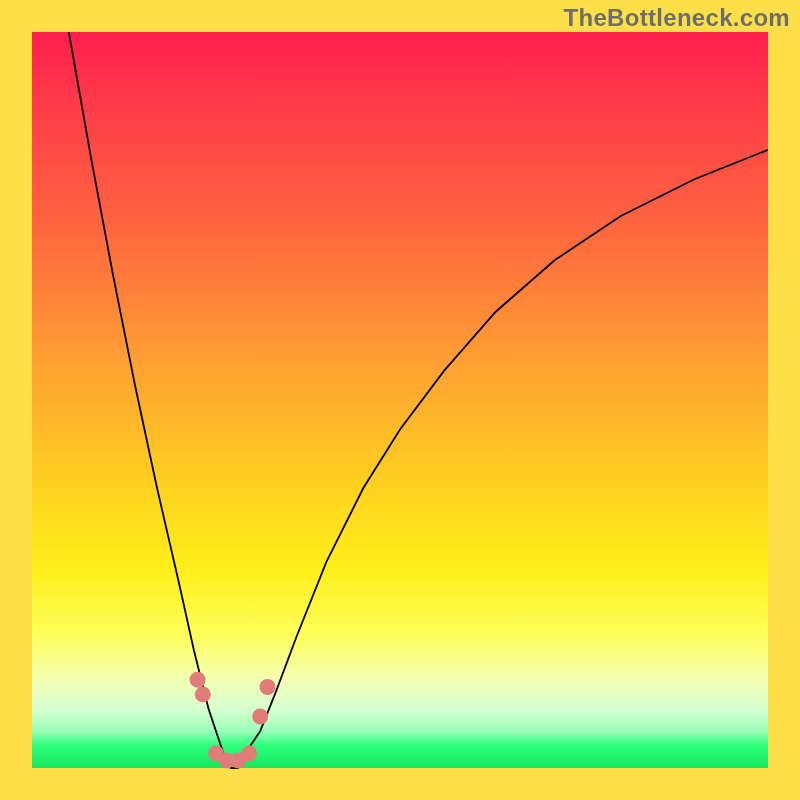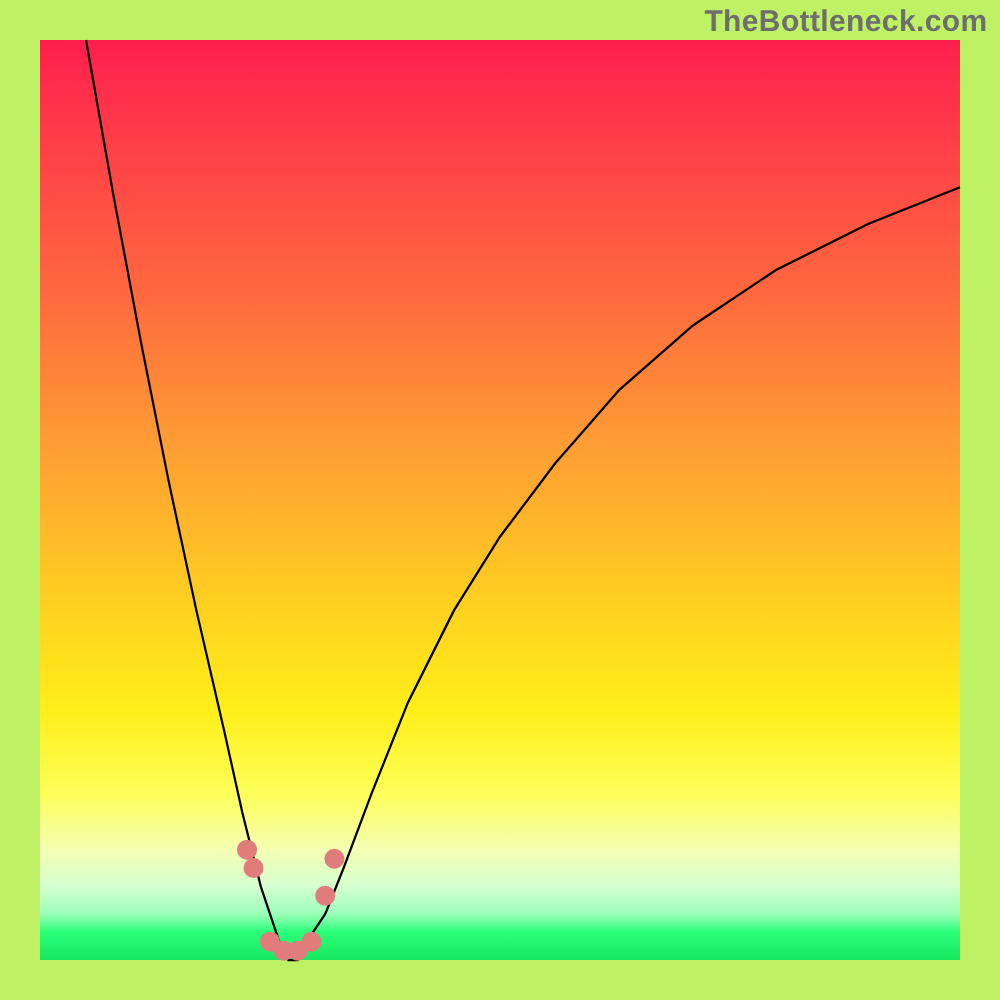--- a/index.html
+++ b/index.html
@@ -10,21 +10,21 @@
     background: #000;
     overflow: hidden;
     font-family: Arial, Helvetica, sans-serif;
   }
   .frame {
     position: absolute;
     left: 0;
     top: 0;
     width: 800px;
     height: 800px;
-    background: #bef264;
+    background: #fde047;
   }
   .watermark {
     position: absolute;
     top: 4px;
     right: 10px;
     color: #6e6e6e;
     font-size: 24px;
     font-weight: 600;
     letter-spacing: 0.3px;
     user-select: none;

